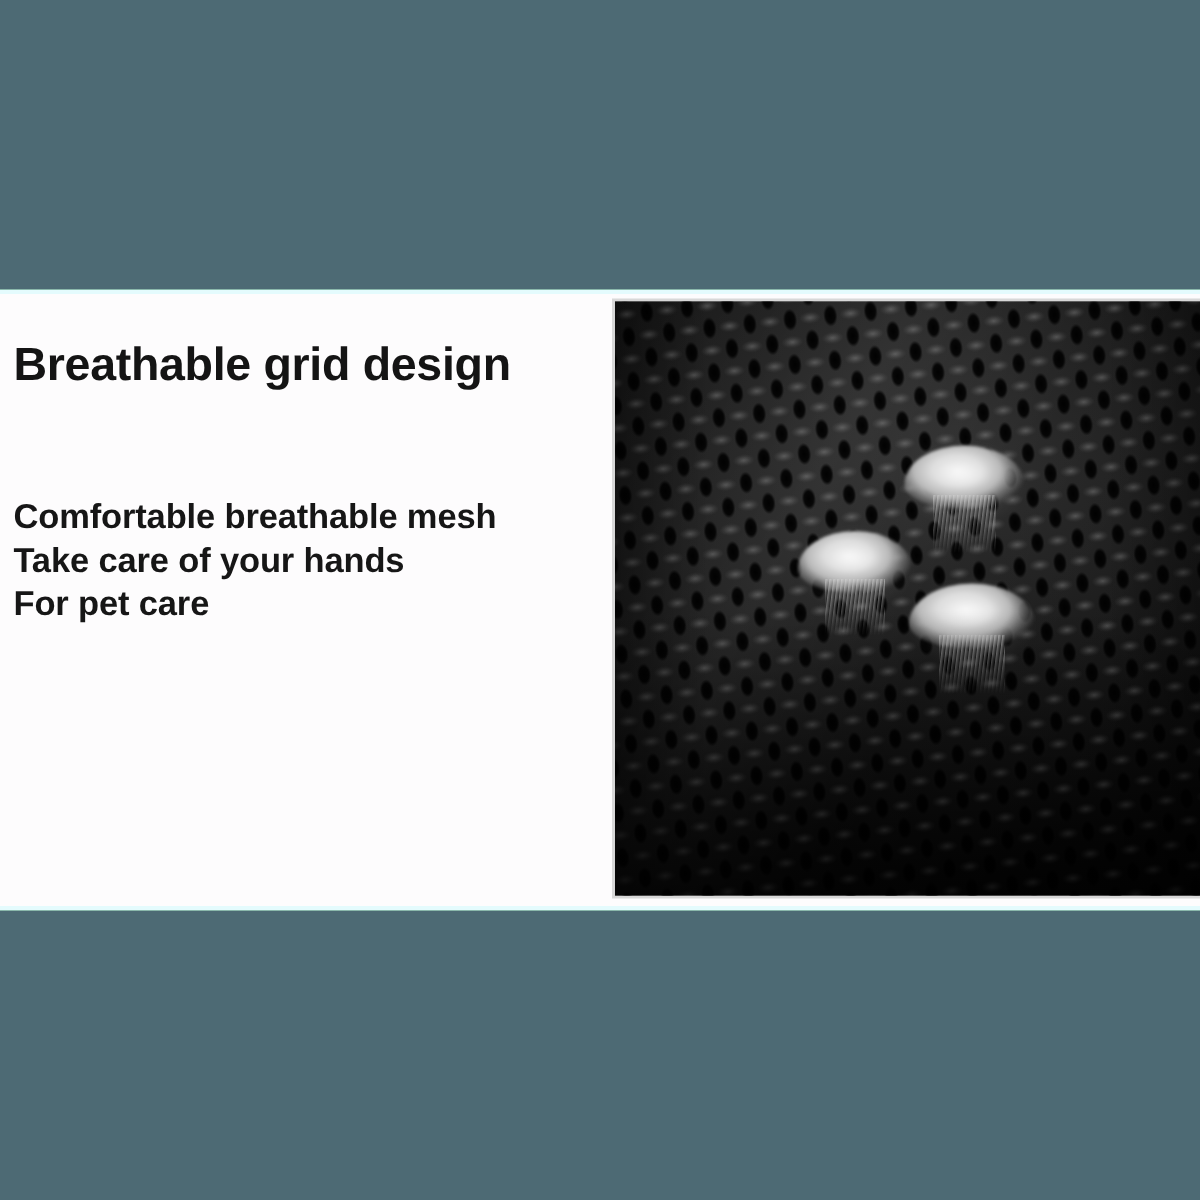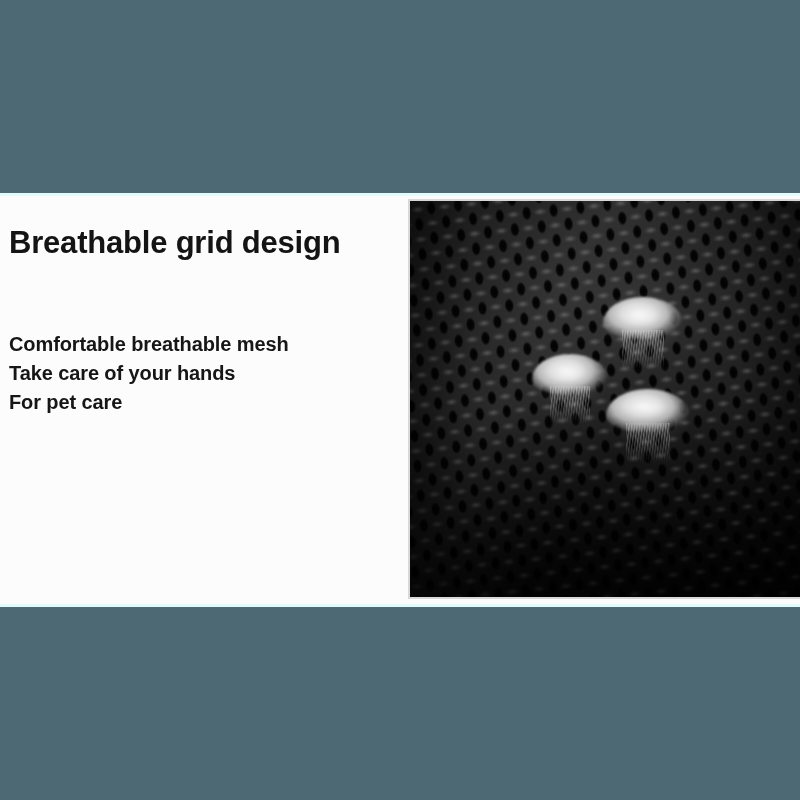--- a/index.html
+++ b/index.html
@@ -78,21 +78,21 @@
     position: absolute;
     left: 9px;
     top: 134px;
     margin: 0;
     padding: 0;
     list-style: none;
   }
   .bullets li {
     margin: 0;
     padding: 0;
-    font-size: 20px;
+    font-size: 23px;
     line-height: 29px;
     font-weight: bold;
     color: #161616;
     letter-spacing: -0.1px;
     white-space: nowrap;
   }
 
   
   .photo-frame {
     position: absolute;

